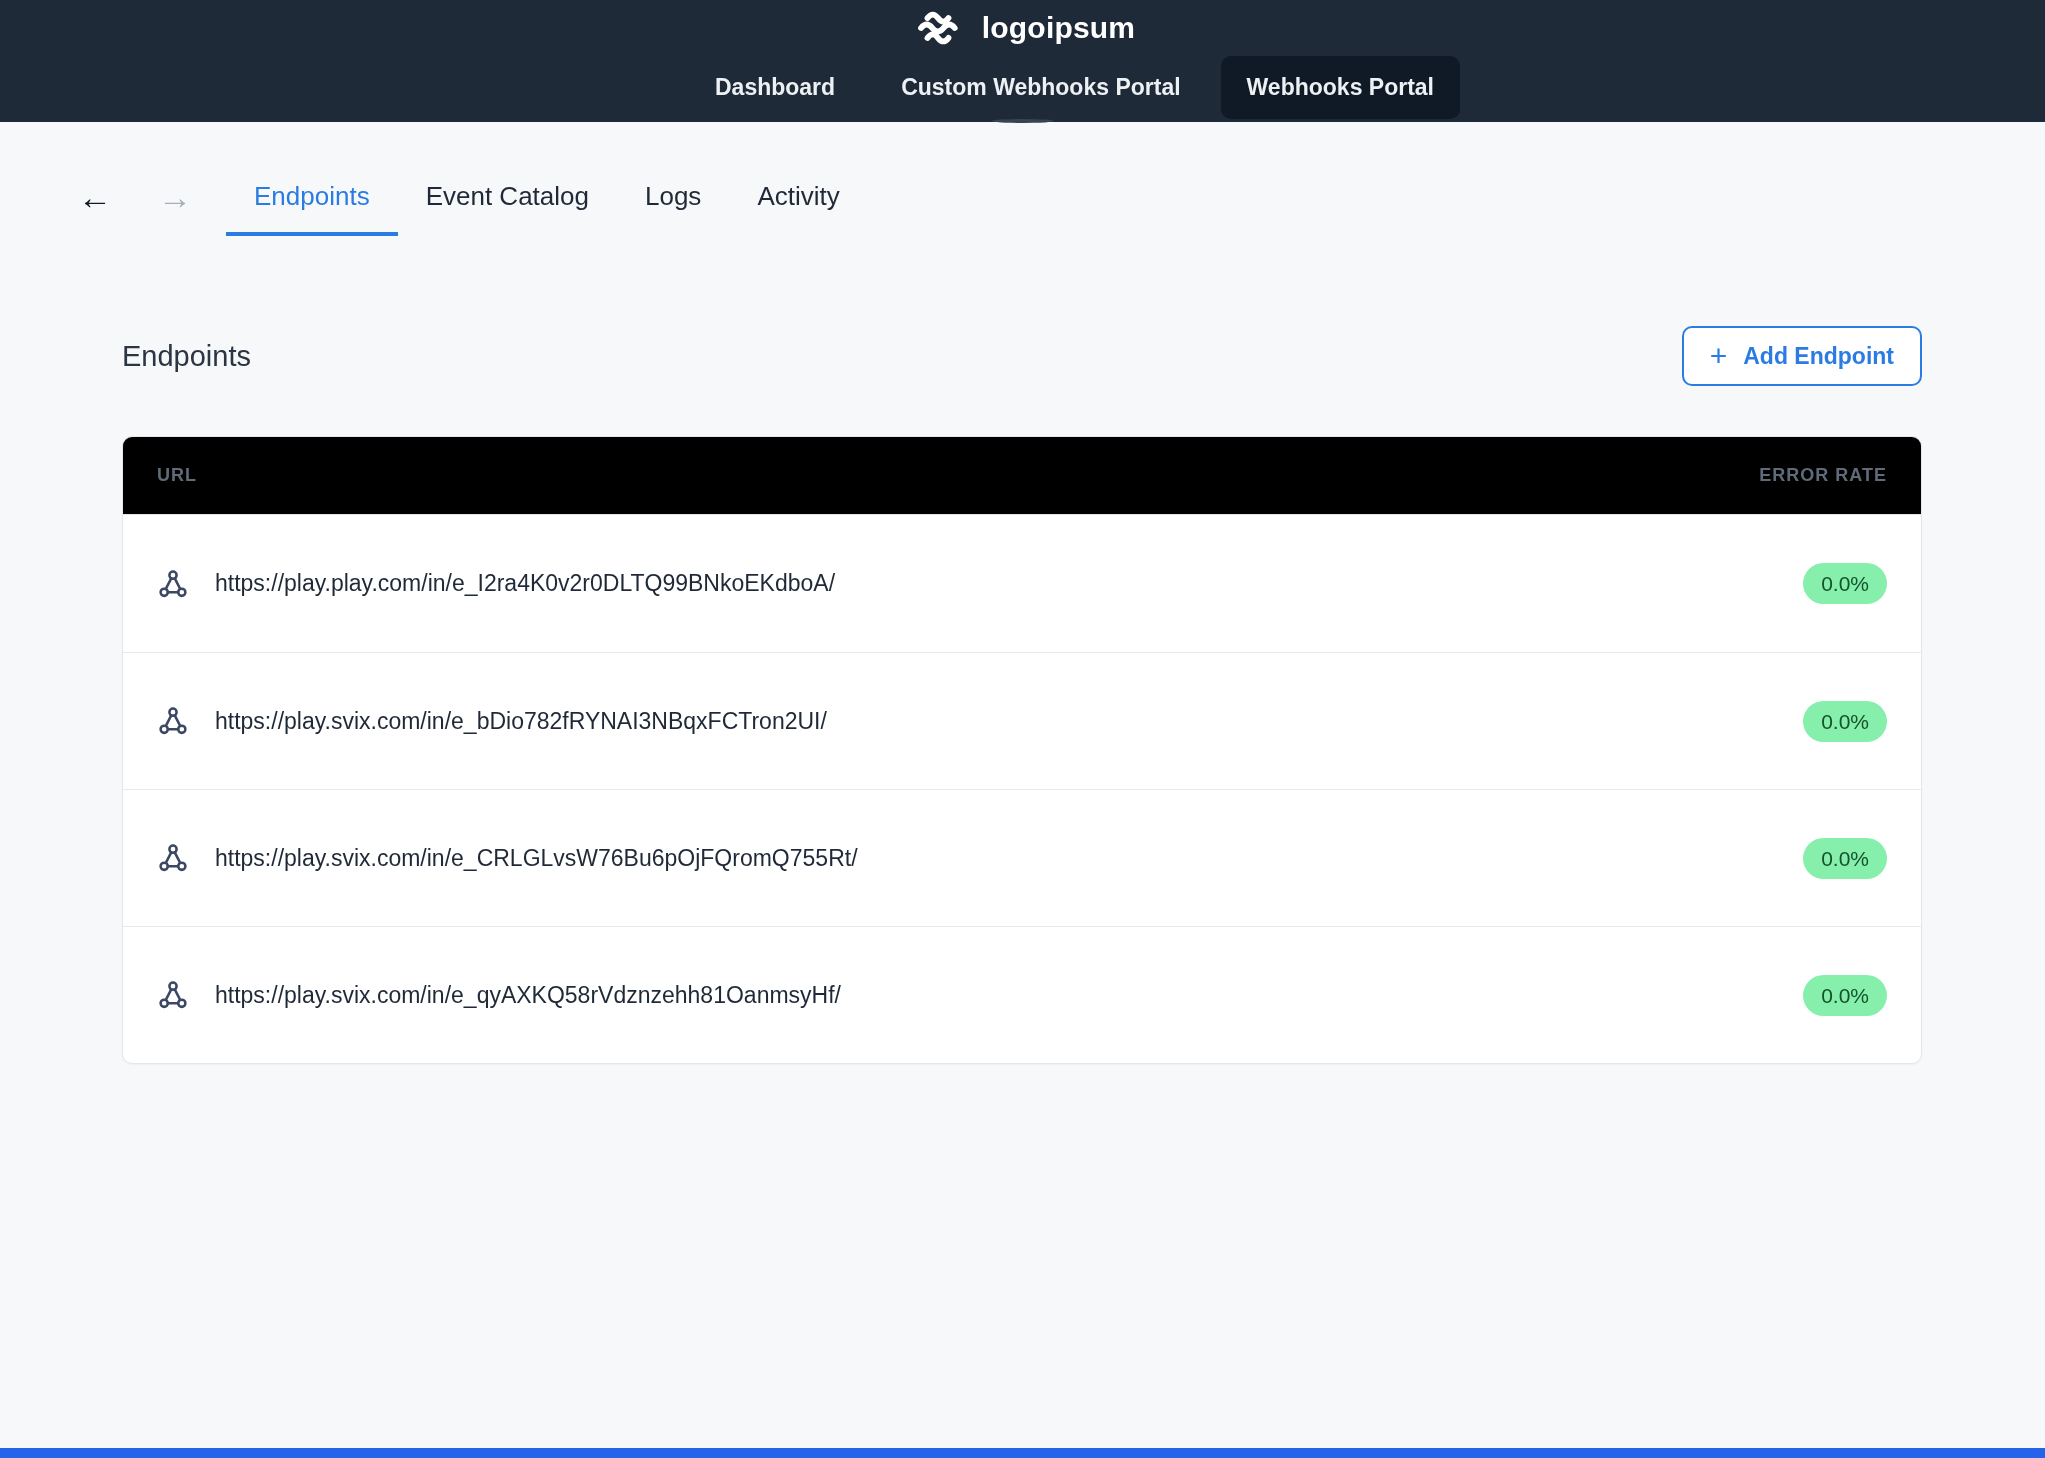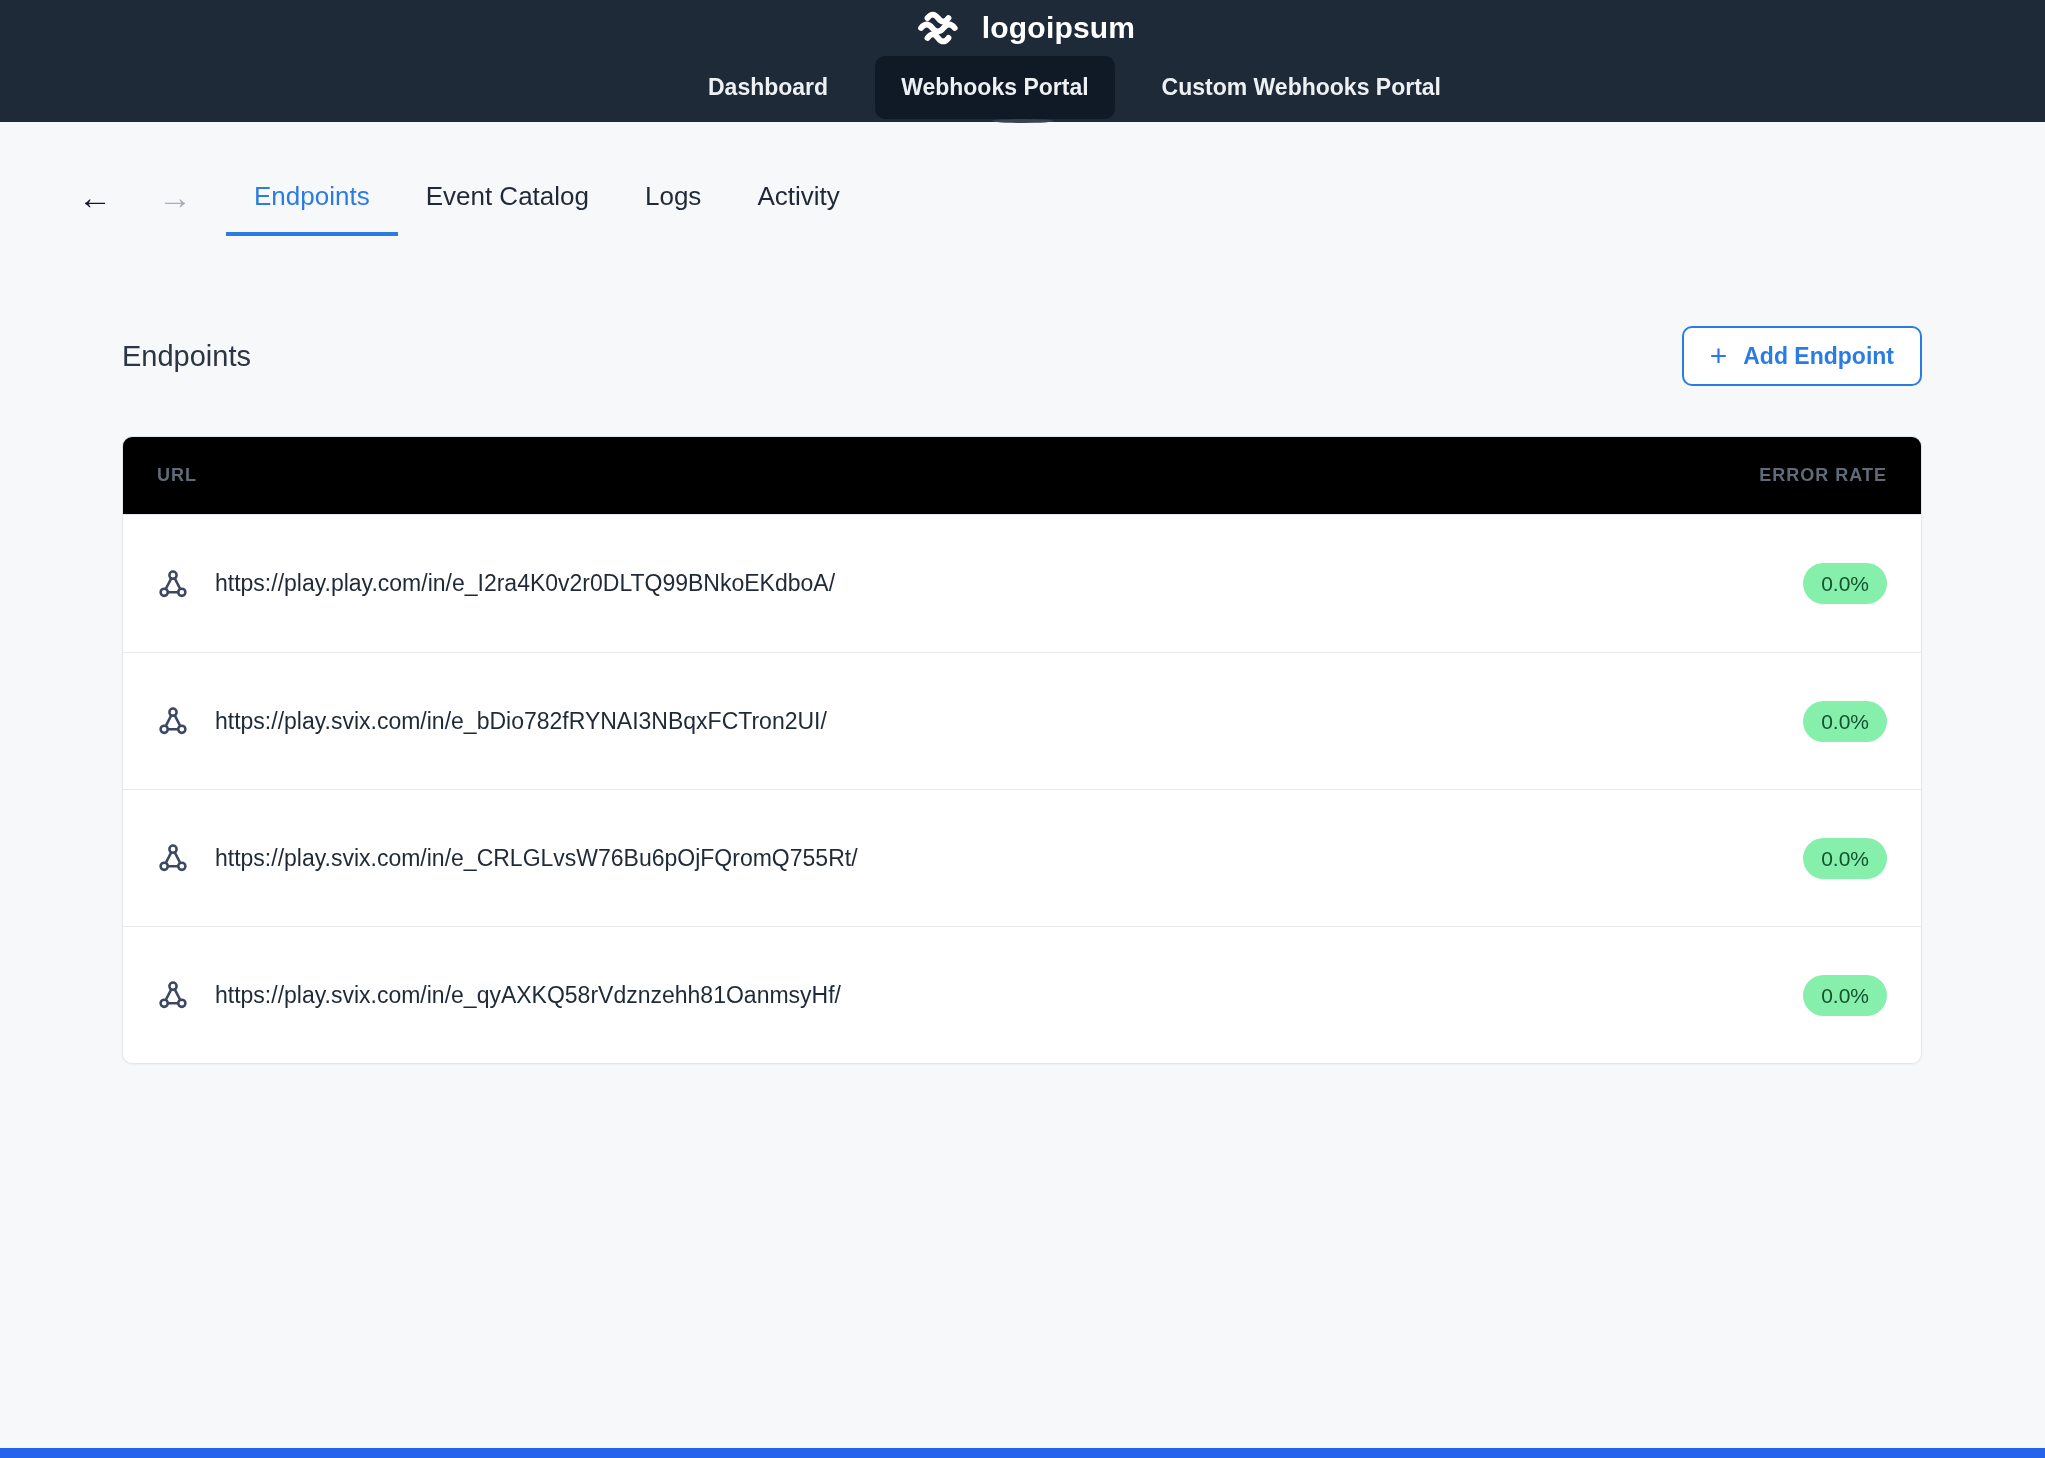--- a/index.html
+++ b/index.html
@@ -15,21 +15,21 @@
   .topnav {
     height: 122px;
     background: #1f2a38;
     display: flex;
     align-items: center;
     padding: 0 60px;
     flex-direction: column;
   }
   .logo { display: flex; align-items: center; gap: 16px; cursor: pointer; }
   .logo-text { color: #ffffff; font-size: 30px; font-weight: 700; letter-spacing: 0.2px; }
-  .nav-items { display: flex; align-items: center; margin-left: 104px; gap: 21px; }
+  .nav-items { display: flex; align-items: center; margin-left: 104px; gap: 14px; }
   .nav-item {
     color: #eef1f4;
     font-size: 23px;
     font-weight: 700;
     padding: 18px 26px;
     border-radius: 10px;
     cursor: pointer;
     white-space: nowrap;
   }
   .nav-item.active { background: #101a26; }
@@ -167,22 +167,22 @@
         <path d="M15 15.5 q4.5 -6 9 0 t9 0" stroke="#ffffff" stroke-width="5" stroke-linecap="round"></path>
         <path d="M9.5 24 q4.8 -6 9.6 0 t9.6 0 t9.6 0" stroke="#ffffff" stroke-width="5" stroke-linecap="round"></path>
         <path d="M15 32.5 q4.5 -6 9 0 t9 0" stroke="#ffffff" stroke-width="5" stroke-linecap="round"></path>
       </svg>
     </span>
     <span class="logo-text">logoipsum</span>
   </div>
 
   <nav class="nav-items">
     <div class="nav-item">Dashboard</div>
+    <div class="nav-item">Custom Webhooks Portal</div>
     <div class="nav-item active">Webhooks Portal</div>
-    <div class="nav-item">Custom Webhooks Portal</div>
   </nav>
 
   <div class="topnav-spacer"></div>
   <div class="avatar"></div>
 </header>
 
 <div class="tabsbar">
   <div class="history-arrows">
     <span class="arrow-btn arrow-back">←</span>
     <span class="arrow-btn arrow-forward">→</span>

